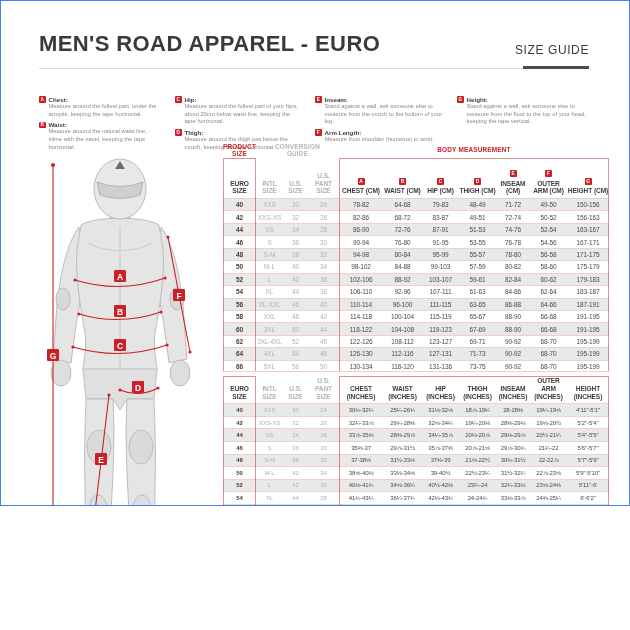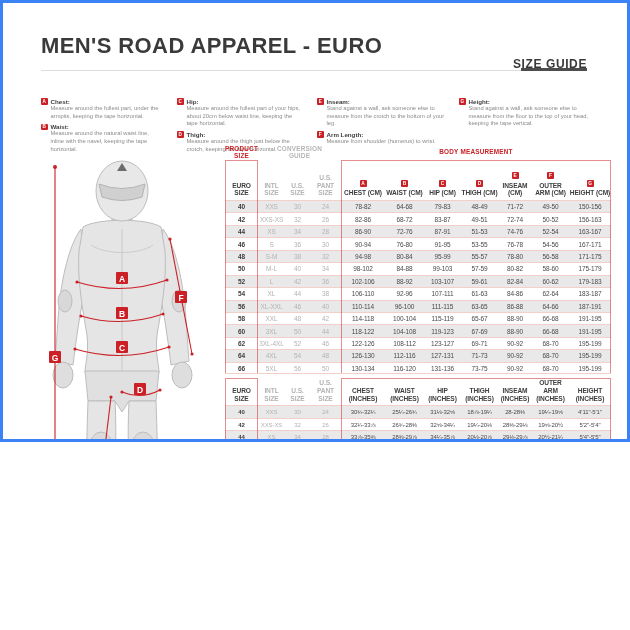--- a/index.html
+++ b/index.html
@@ -6,25 +6,25 @@
     --accent:#cb2026;
     --redline:rgba(203,32,38,.5);
     --rowline:#f2d0c9;
     --alt:#e9e9e9;
     --dark:#3e3e3e;
     --gray:#b3b3b3;
   }
   *{margin:0;padding:0;box-sizing:border-box;}
   html,body{background:#fff;}
   body{font-family:"Liberation Sans",sans-serif;-webkit-font-smoothing:antialiased;}
-  .page{position:relative;width:630px;height:442px;background:#fff;border:3px solid #3b82f6;overflow:hidden;}
+  .page{position:relative;width:630px;height:506px;background:#fff;border:1px solid #3b82f6;overflow:hidden;}
 
   
   .title{position:absolute;left:38px;top:30px;font-size:22px;font-weight:800;letter-spacing:.4px;color:#3a3a3a;}
-  .size-guide{position:absolute;right:40px;top:42px;font-size:12px;font-weight:700;letter-spacing:.6px;color:#3a3a3a;margin-top:12px;}
+  .size-guide{position:absolute;right:40px;top:42px;font-size:12px;font-weight:400;letter-spacing:.6px;color:#3a3a3a;}
   .header-rule{position:absolute;left:38px;right:40px;top:67px;height:1px;background:#ddd;}
   .size-guide-bar{position:absolute;right:40px;top:65px;width:66px;height:3px;background:#4d4d4d;}
 
   
   .htm-title{position:absolute;left:38px;top:76px;font-size:12.5px;font-weight:800;letter-spacing:1.6px;color:#3d3d3d;}
   .measure-cols{position:absolute;left:38px;top:95px;width:566px;display:flex;}
   .m-col{padding-right:14px;}
   .m-col.c1{width:136px;} .m-col.c2{width:140px;} .m-col.c3{width:142px;} .m-col.c4{width:148px;}
   .m-item{margin-bottom:3px;}
   .m-head{display:flex;align-items:center;gap:3px;}

